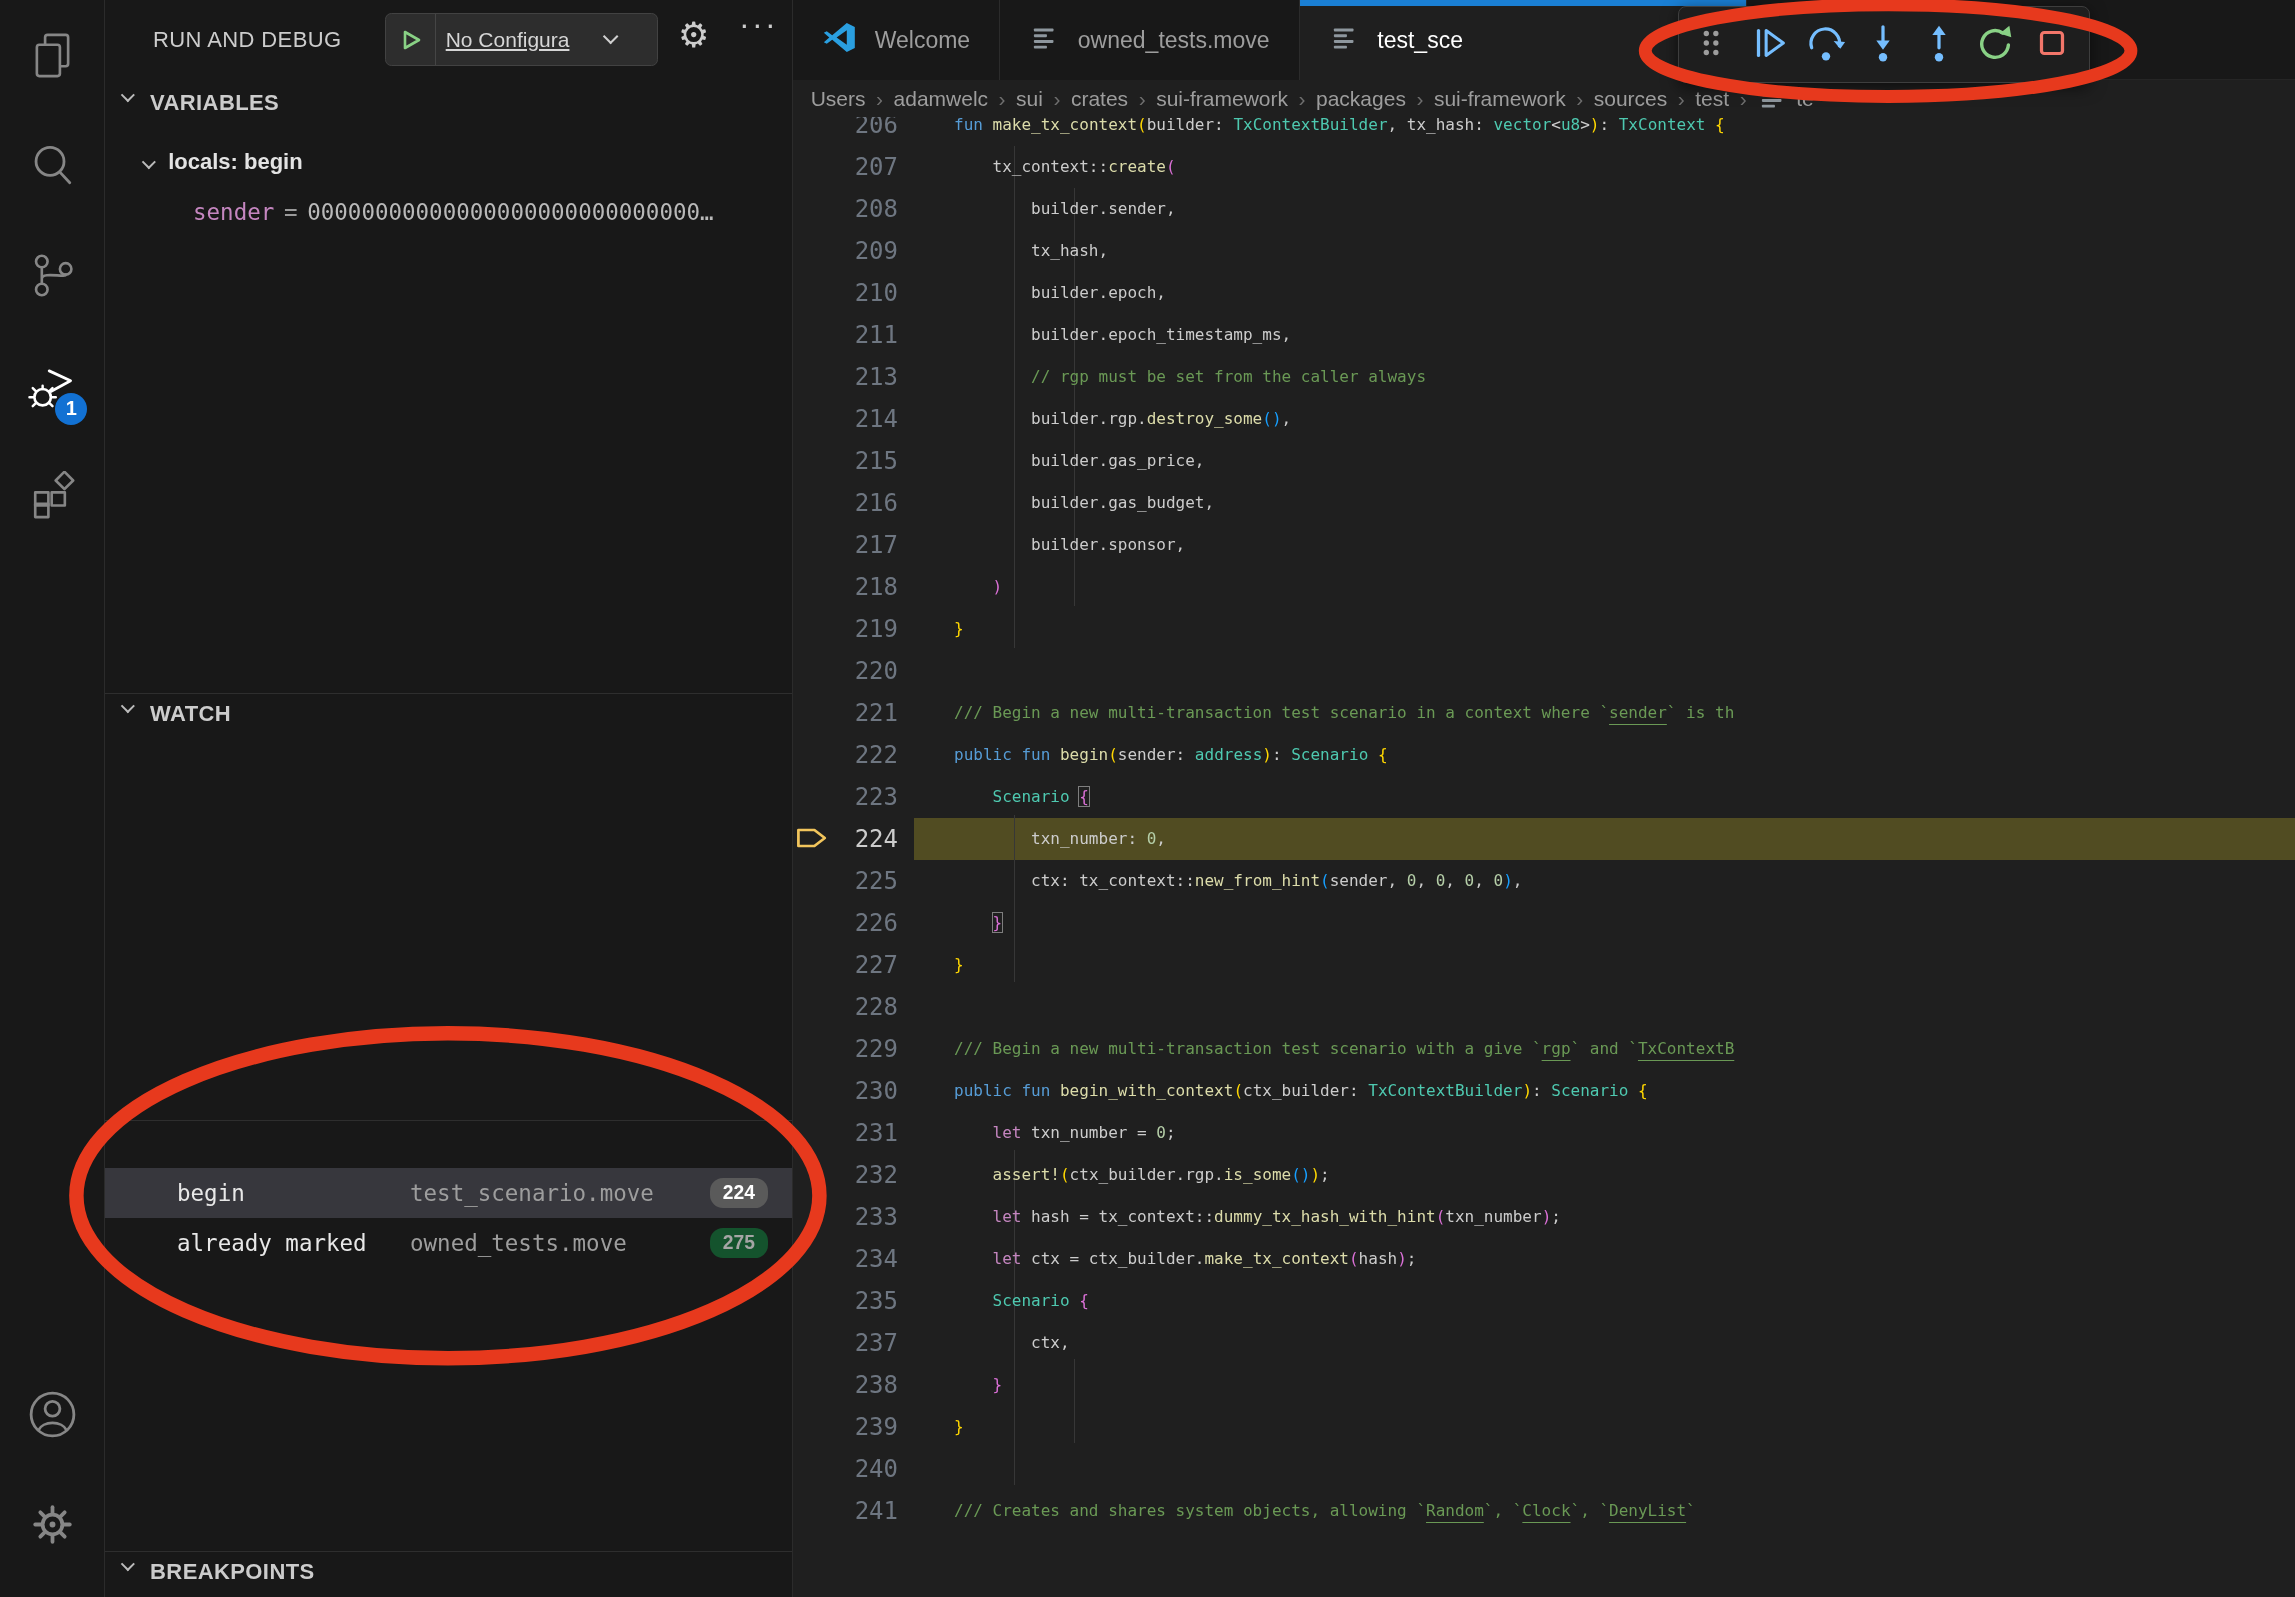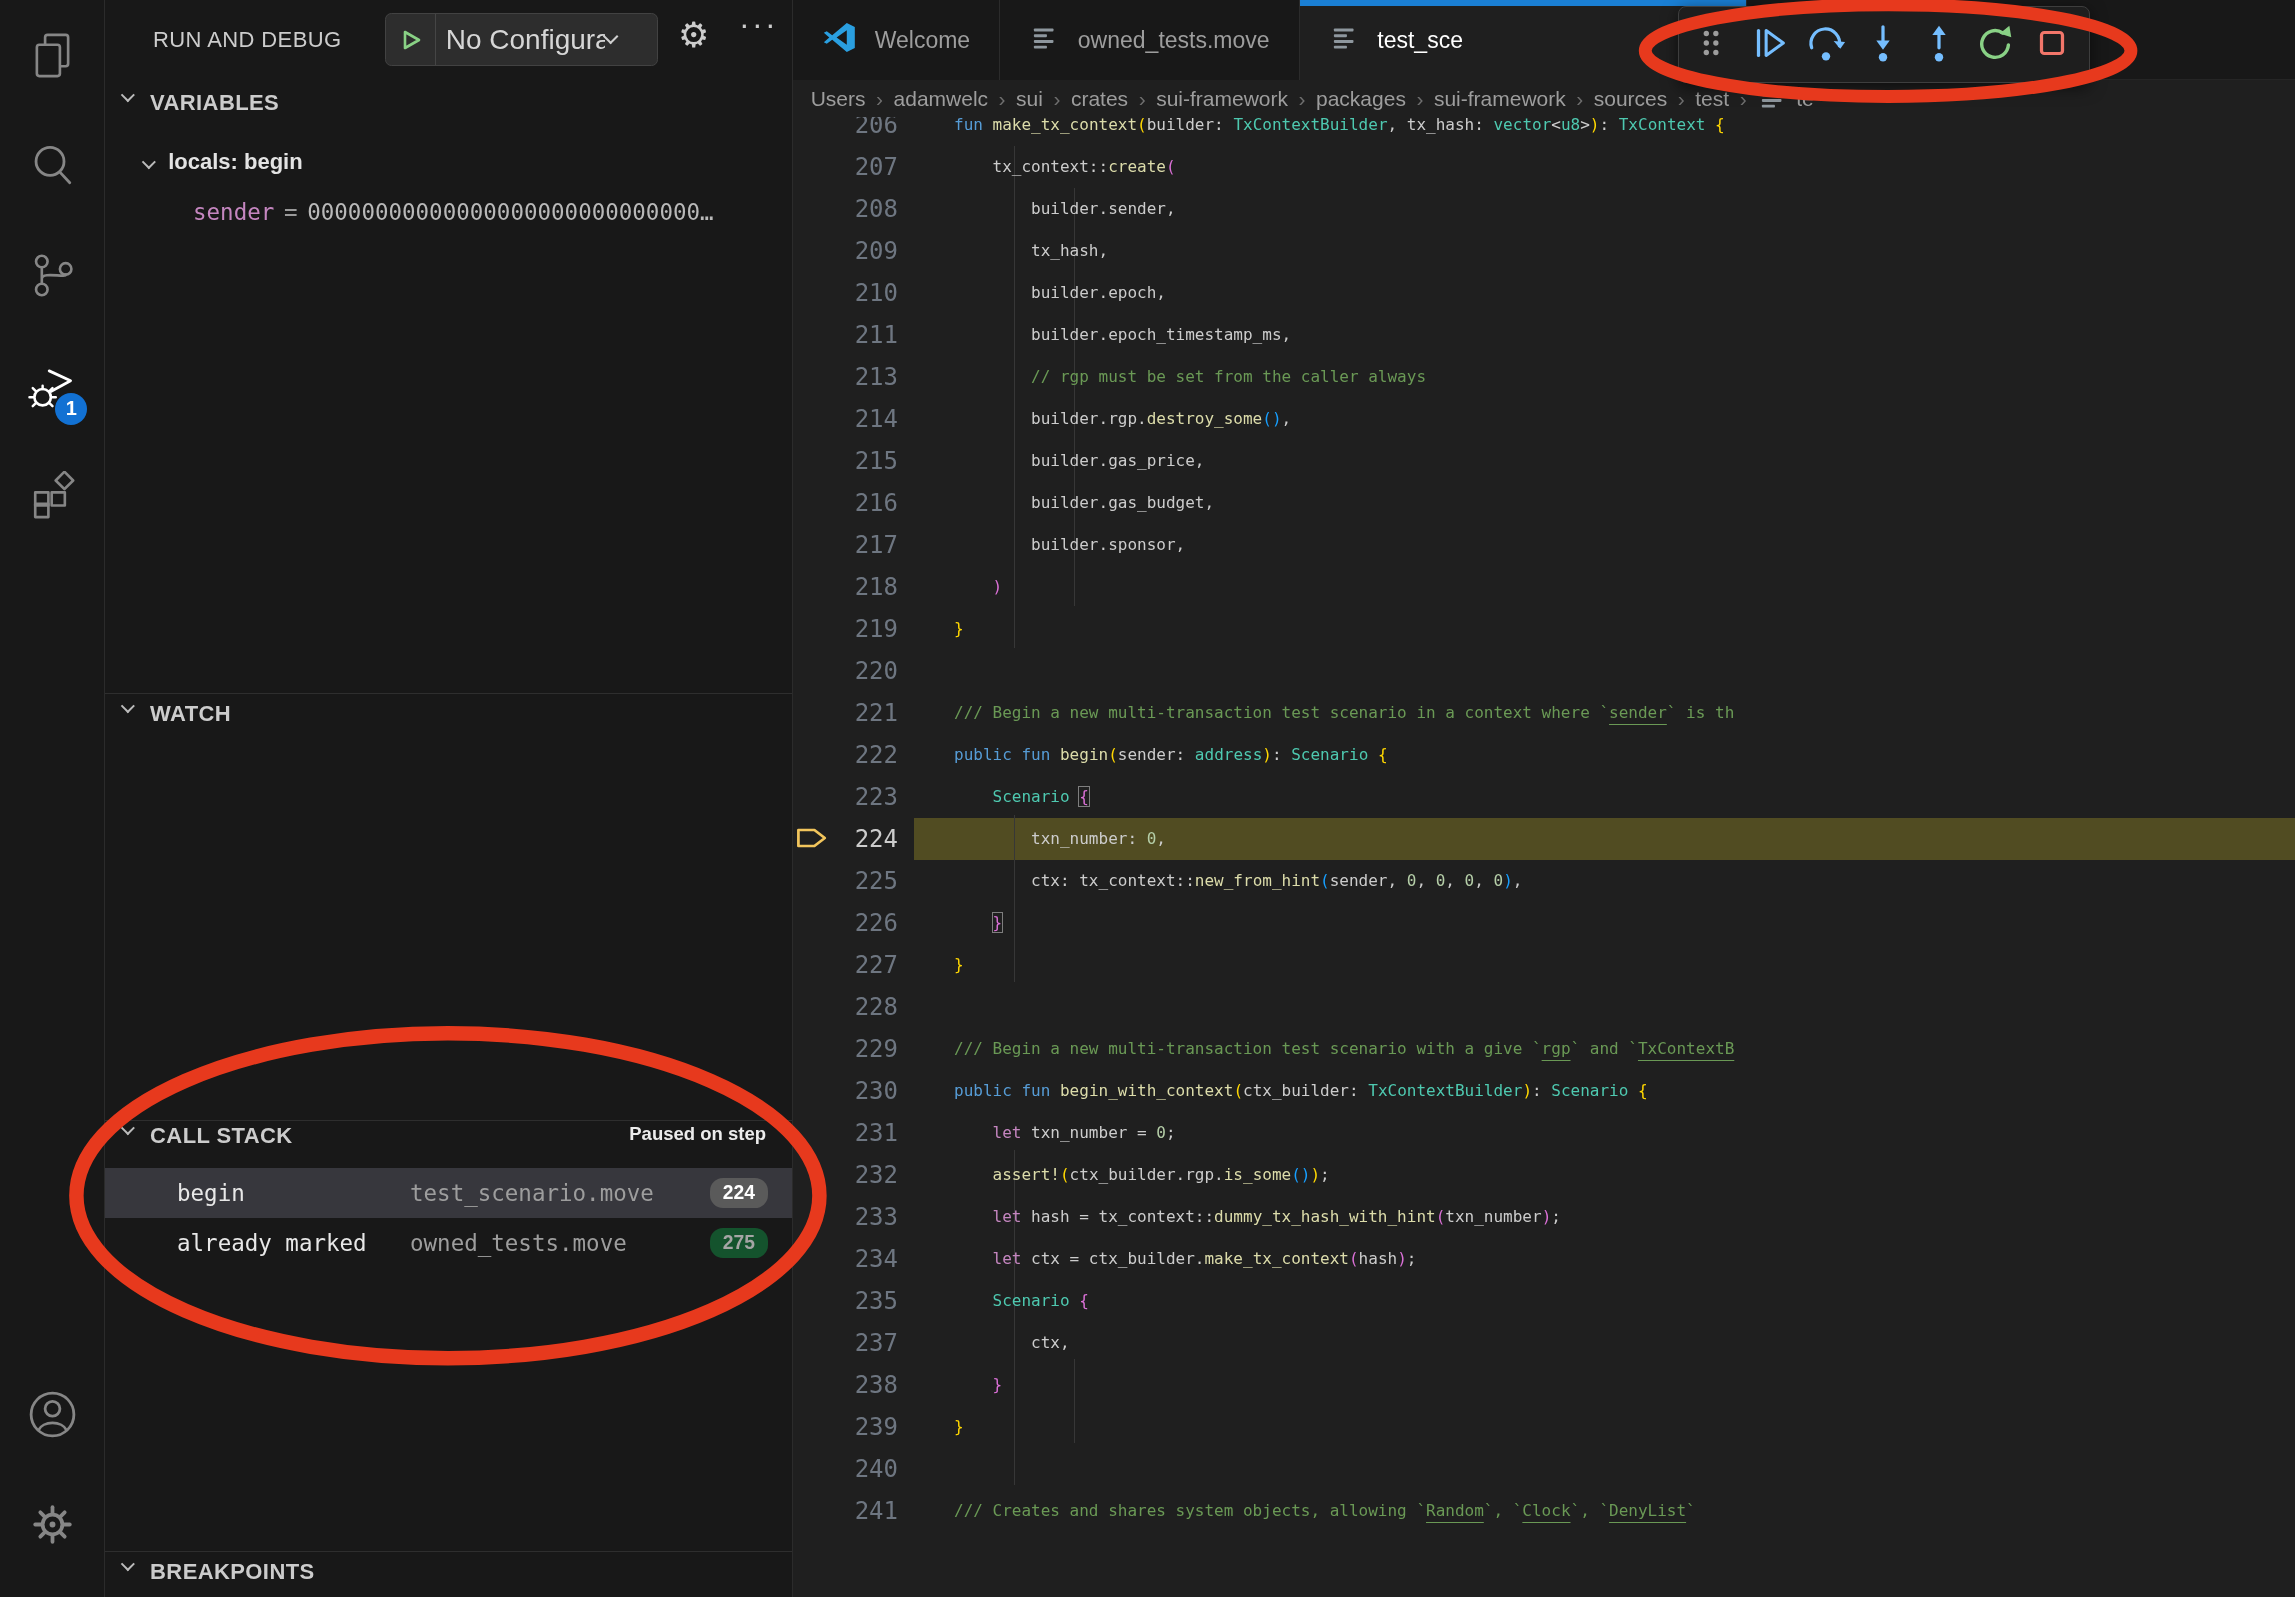--- a/index.html
+++ b/index.html
@@ -20,22 +20,22 @@
   
   .sidebar { position:absolute; left:105px; top:0; width:688px; height:100%;
              background:#181818; border-right:0.8px solid #2b2b2b; z-index:5; }
   .sb-header { position:absolute; top:0; left:0; right:0; height:80px;
                display:flex; align-items:center; }
   .sb-title { margin-left:48px; font-size:22px; color:#cccccc; letter-spacing:0.4px; white-space:nowrap; }
   .cfg { position:absolute; left:280px; top:13px; width:273px; height:53px; background:#2d2d2d;
          border:0.8px solid #424242; border-radius:6.4px; display:flex; align-items:center; cursor:pointer; }
   .cfg-play { width:50px; height:100%; display:flex; align-items:center; justify-content:center;
               border-right:0.8px solid #454545; }
-  .cfg-label { flex:1; font-size:28px; color:#d6d6d6; padding-left:9.7px; white-space:nowrap;
-               overflow:hidden; max-width:169px; }
+  .cfg-label { flex:1; font-size:21px; color:#d6d6d6; padding-left:9.7px; white-space:nowrap;
+               overflow:hidden; max-width:169px;text-decoration:underline; }
   .chev { width:11.3px; height:11.3px; border-right:2.4px solid #cfcfcf; border-bottom:2.4px solid #cfcfcf;
           transform:rotate(45deg); display:inline-block; flex:none; }
   .cfg .chev { margin:0 13px 4.8px 0; }
   .hdr-gear { position:absolute; left:573px; top:17.7px; font-size:35px; color:#cccccc; cursor:pointer;
               font-family:"DejaVu Sans", sans-serif; line-height:1; }
   .hdr-more { position:absolute; left:634px; top:6.4px; font-size:32px; color:#cccccc; cursor:pointer;
               letter-spacing:2.4px; }
 
   .sb-sec-head { position:absolute; left:0; right:0; height:45px; display:flex; align-items:flex-start;
                  cursor:pointer; }
@@ -204,25 +204,20 @@
       <span class="var-val">00000000000000000000000000000…</span>
     </div>
 
     <div class="sb-div" style="top:693px;"></div>
     <div class="sb-sec-head" style="top:701px;">
       <span class="chev"></span>
       <span class="sb-sec-title">WATCH</span>
     </div>
 
     <div class="sb-div" style="top:1120px;"></div>
-    <div class="sb-sec-head" style="top:1123px;">
-      <span class="chev"></span>
-      <span class="sb-sec-title">CALL STACK</span>
-      <span class="cs-status">Paused on step</span>
-    </div>
     <div id="frames">
         <div class="frame sel" style="top: 1168px;">
           <span class="frame-fn">begin</span>
     <span class="frame-file">test_scenario.move</span>
     <span class="frame-badge">224</span>
         </div>
         <div class="frame" style="top: 1218px;">
           <span class="frame-fn">already_marked</span>
     <span class="frame-file">owned_tests.move</span>
     <span class="frame-badge">275</span>

